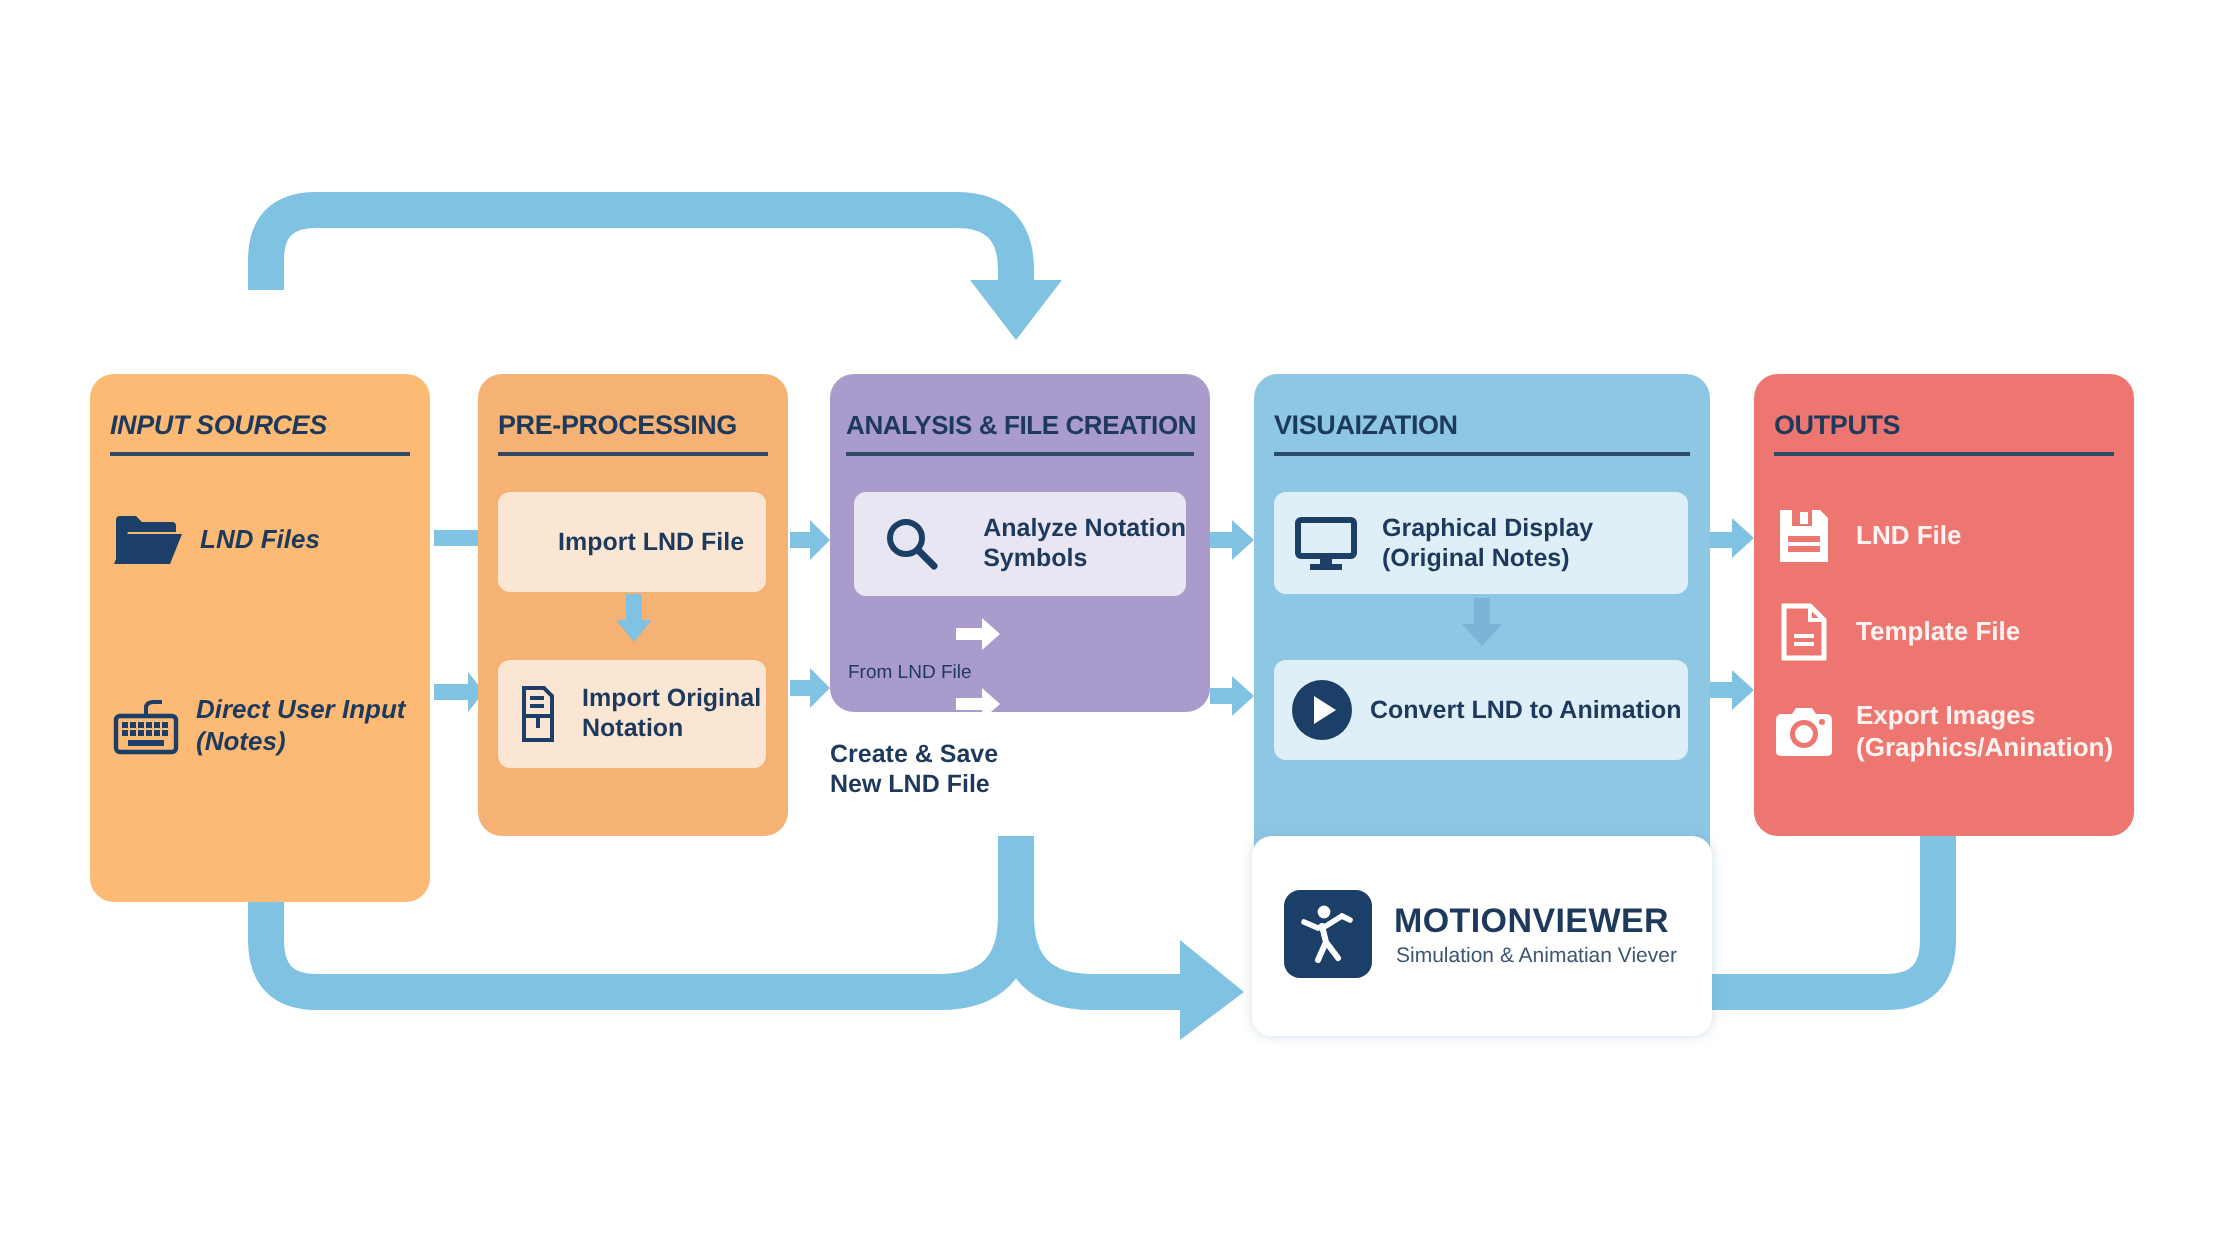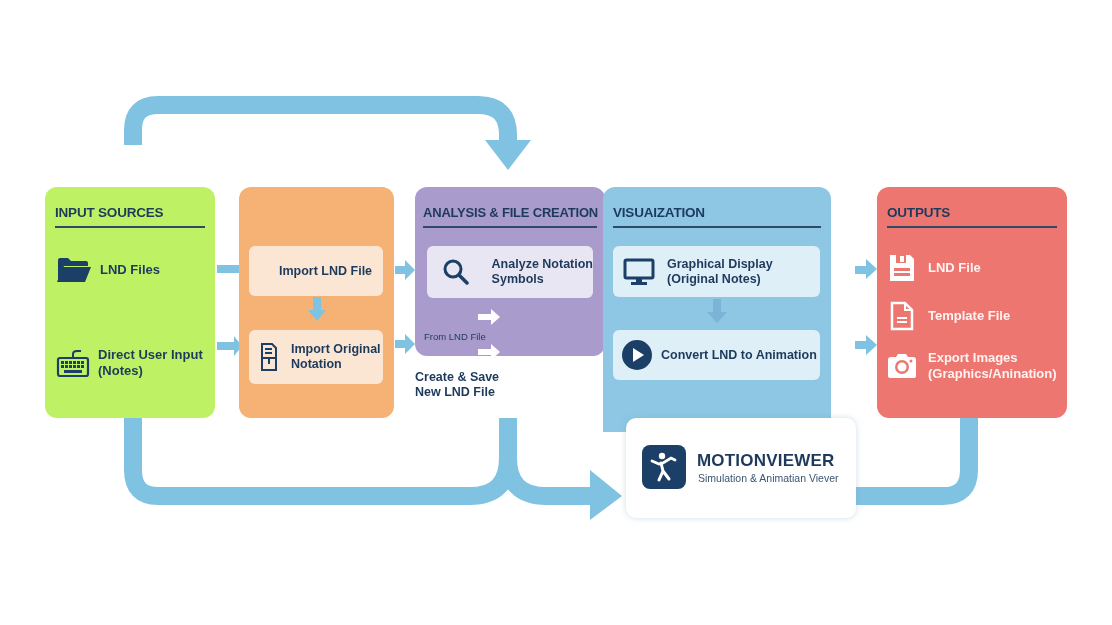--- a/index.html
+++ b/index.html
@@ -1,23 +1,23 @@
 <!DOCTYPE html>
 <html><head>
 <meta charset="utf-8">
 <style>
   html, body { margin:0; padding:0; background:#ffffff; }
   body { width:1112px; height:625px; position:relative; overflow:hidden; font-family:"Liberation Sans", sans-serif; color:#1d3a5c; }
   .flow-svg { position:absolute; left:0; top:0; width:1112px; height:625px; }
   .panel { position:absolute; border-radius:12px; box-sizing:border-box; }
   .panel-title { position:absolute; left:10px; right:10px; top:18px; font-weight:bold; font-size:13.5px; color:#1d3a5c; padding-bottom:6px; border-bottom:2px solid #2e4a66; white-space:nowrap; letter-spacing:-0.2px; }
-  .p-input { left:45px; top:187px; width:170px; height:231px; background:#bef264; }
+  .p-input { left:45px; top:187px; width:170px; height:264px; background:#fdba74;font-style:italic; }
   .p-pre { left:239px; top:187px; width:155px; height:231px; background:#f5b274; }
   .p-ana { left:415px; top:187px; width:190px; height:169px; background:#a99bcb; }
-  .p-vis { left:603px; top:187px; width:228px; height:245px; background:#8ec7e4; border-radius:12px 12px 0 0; }
+  .p-vis { left:627px; top:187px; width:228px; height:245px; background:#8ec7e4; border-radius:12px 12px 0 0; }
   .p-out { left:877px; top:187px; width:190px; height:231px; background:#ee7670; }
   .p-ana .panel-title { left:8px; right:8px; font-size:13px; }
   .item { position:absolute; display:flex; align-items:center; font-weight:bold; font-size:13px; line-height:16px; }
   .card { position:absolute; border-radius:6px; display:flex; align-items:center; font-weight:bold; font-size:12.5px; line-height:15px; box-sizing:border-box; }
   .card-pre { background:#fbe6d3; }
   .card-ana { background:#e9e6f3;justify-content:space-between; }
   .card-vis { background:#dfeff8; }
   .icon { display:inline-flex; align-items:center; justify-content:center; }
   .out-item { color:#fff3f2; }
   .mv-card { position:absolute; left:626px; top:418px; width:230px; height:100px; background:#ffffff; border-radius:10px; box-shadow:0 0 6px rgba(120,160,190,0.35); }
@@ -104,20 +104,21 @@
         </svg>
     </span>
     <span>
       <span>Direct User Input</span><br>
       <span>(Notes)</span>
     </span>
   </div>
 </div>
 
 <div class="panel p-pre">
+  <div class="panel-title">PRE-PROCESSING</div>
   <div class="card card-pre" style="left:10px; top:59px; width:134px; height:50px; padding-left:30px;">
     <span>Import LND File</span>
   </div>
   <svg style="position:absolute; left:69px; top:110px;" width="18" height="26" viewBox="0 0 18 26">
       <rect x="5" y="0" width="8" height="14" fill="#80c2e2"></rect>
       <polygon points="0,13 18,13 9,24" fill="#80c2e2"></polygon>
     </svg>
   <div class="card card-pre" style="left:10px; top:143px; width:134px; height:54px; padding-left:10px;">
     <span class="icon" style="margin-right:12px;">
       <svg width="20" height="30" viewBox="0 0 20 30">

